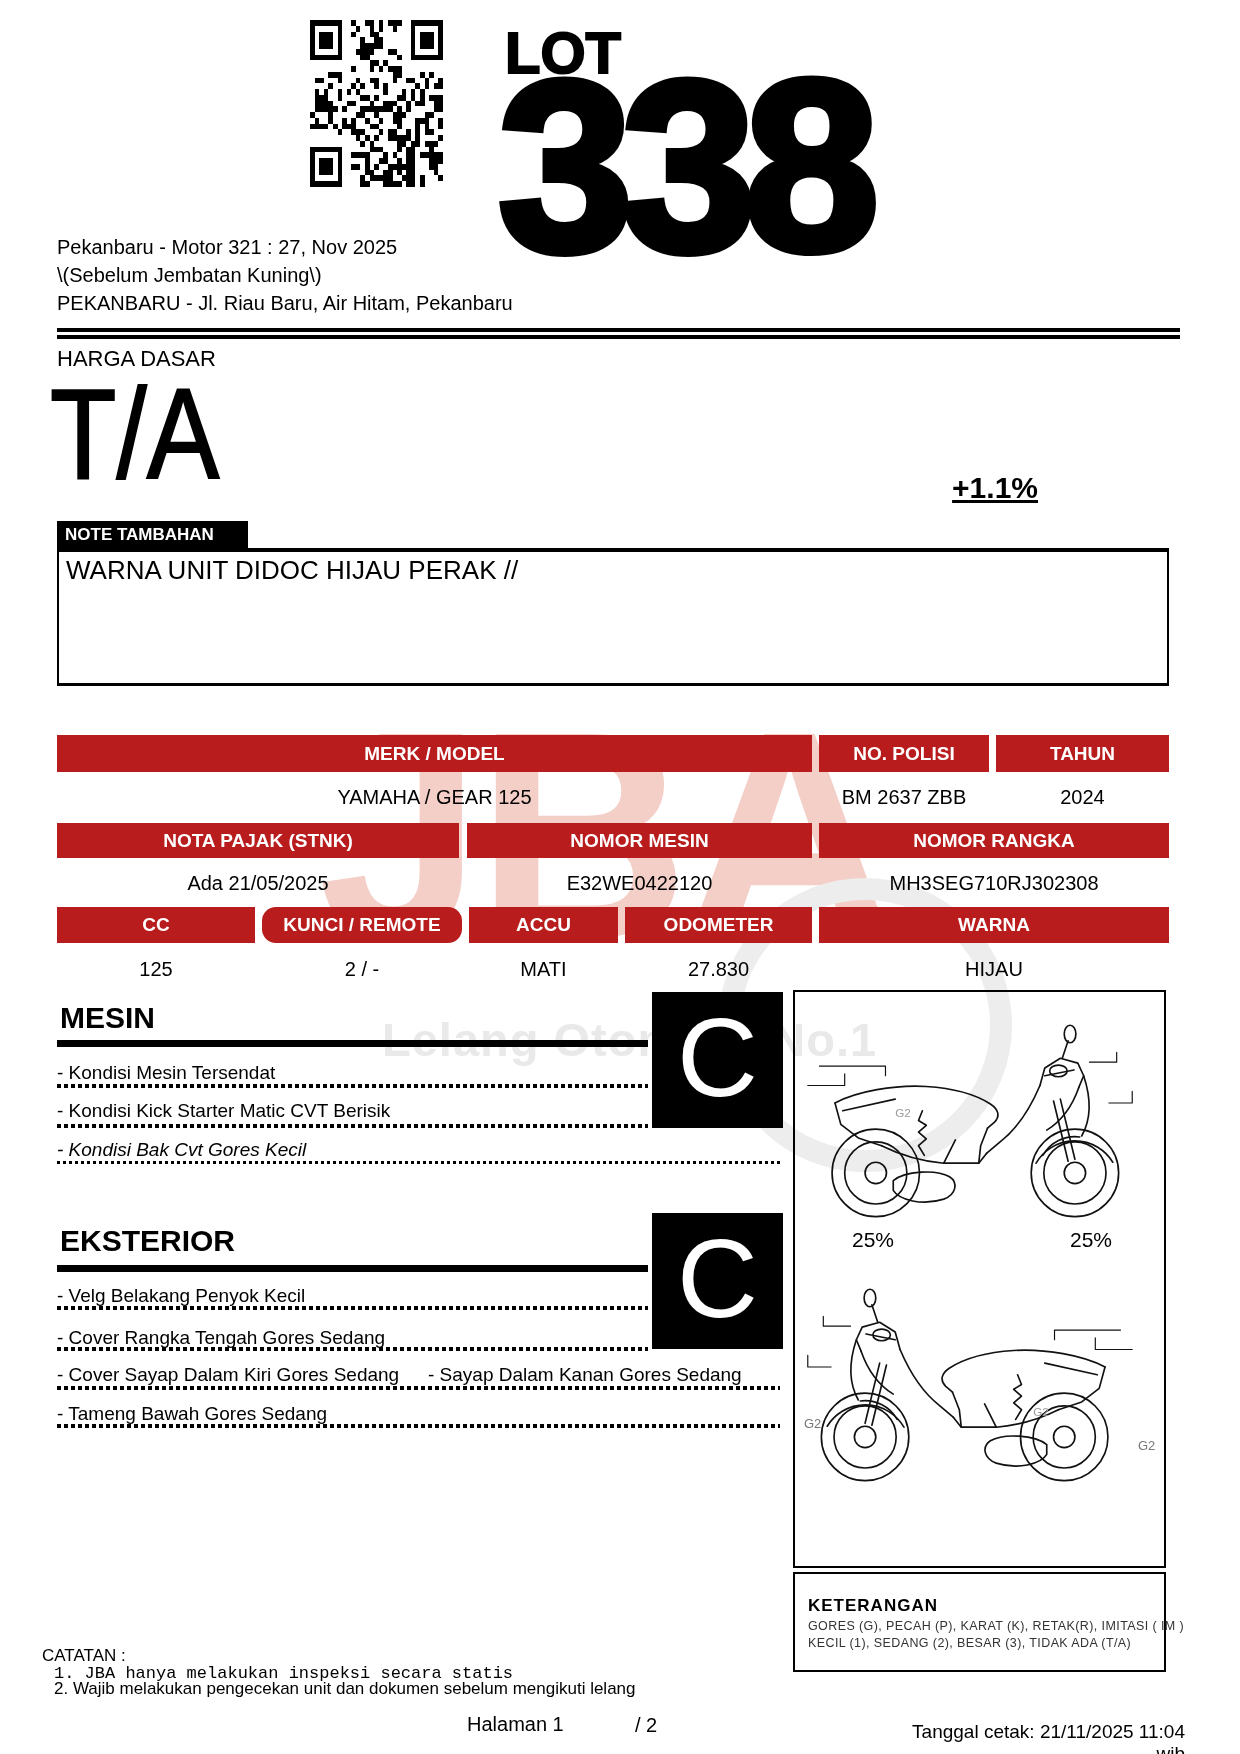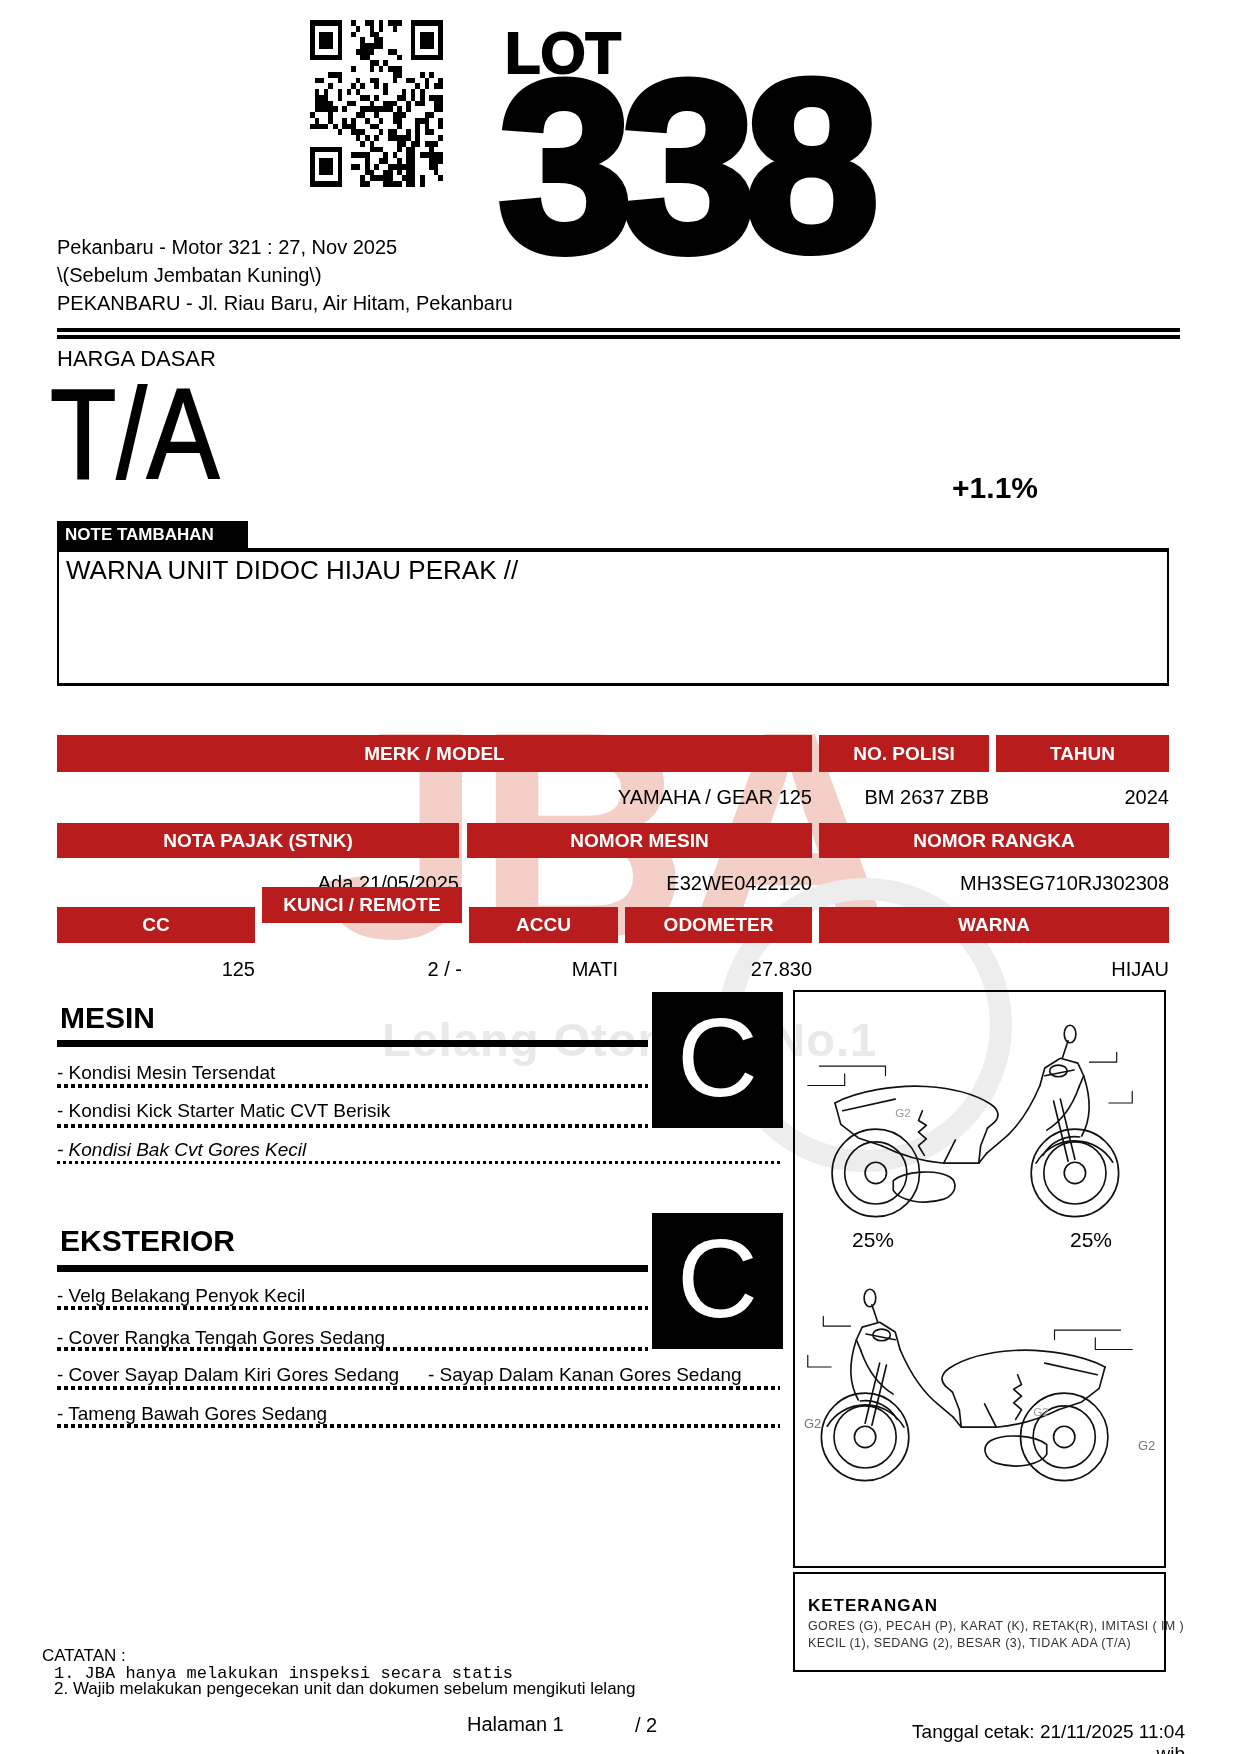--- a/index.html
+++ b/index.html
@@ -17,30 +17,30 @@
   .lot-label{position:absolute;left:505px;top:24px;font-size:58px;font-weight:bold;line-height:1;
              -webkit-text-stroke:2px #000;}
   .lot-number{position:absolute;left:498px;top:44px;font-size:243px;font-weight:bold;line-height:1;
               letter-spacing:-12px;-webkit-text-stroke:8px #000;}
   .hdr-lines{position:absolute;left:57px;top:233px;font-size:20px;line-height:28px;}
   .dbl-rule{position:absolute;left:57px;top:328px;width:1123px;height:3px;
             border-top:4px solid #000;border-bottom:4px solid #000;}
   .harga-label{position:absolute;left:57px;top:346px;font-size:22px;}
   .harga-value{position:absolute;left:50px;top:370px;font-size:128px;line-height:1;
                -webkit-text-stroke:2px #000;transform:scaleX(.85);transform-origin:left top;}
-  .pct{position:absolute;left:920px;top:471px;width:118px;font-size:30px;font-weight:bold;text-align:right;}
+  .pct{position:absolute;left:920px;top:471px;width:118px;font-size:30px;font-weight:bold;text-align:right;text-decoration:underline;}
   
   .note-label{position:absolute;left:57px;top:521px;width:191px;height:27px;background:#000;color:#fff;
               font-size:17px;font-weight:bold;line-height:27px;padding-left:8px;box-sizing:border-box;z-index:1;}
   .note-box{position:absolute;left:57px;top:548px;width:1112px;height:138px;box-sizing:border-box;
             border-top:4px solid #000;border-left:2px solid #000;border-right:2px solid #000;
             border-bottom:3px solid #000;font-size:26px;padding:3px 7px;z-index:1;}
   
   .th{position:absolute;background:#b91c1c;color:#fff;font-weight:bold;font-size:19px;text-align:center;z-index:1;}
-  .td{position:absolute;font-size:20px;text-align:right;z-index:1;}
+  .td{position:absolute;font-size:20px;text-align:center;z-index:1;}
   
   .sec-title{position:absolute;font-size:30px;font-weight:bold;z-index:1;}
   .sec-rule{position:absolute;left:57px;width:591px;height:7px;background:#000;z-index:1;}
   .item{position:absolute;font-size:19px;z-index:1;}
   .sep{position:absolute;left:57px;height:4px;z-index:1;
        background-image:linear-gradient(to right,#000 64%,transparent 36%);
        background-size:7px 4px;background-repeat:repeat-x;}
   .sep-fine{position:absolute;left:57px;height:3px;z-index:1;
        background-image:linear-gradient(to right,#000 52%,transparent 48%);
        background-size:6px 3px;background-repeat:repeat-x;}
@@ -368,21 +368,21 @@
   <div class="td" style="left:996px;top:786px;width:173px;">2024</div>
 
   <div class="th" style="left:57px;top:823px;width:402px;height:35px;line-height:35px;">NOTA PAJAK (STNK)</div>
   <div class="th" style="left:467px;top:823px;width:345px;height:35px;line-height:35px;">NOMOR MESIN</div>
   <div class="th" style="left:819px;top:823px;width:350px;height:35px;line-height:35px;">NOMOR RANGKA</div>
   <div class="td" style="left:57px;top:872px;width:402px;">Ada 21/05/2025</div>
   <div class="td" style="left:467px;top:872px;width:345px;">E32WE0422120</div>
   <div class="td" style="left:819px;top:872px;width:350px;">MH3SEG710RJ302308</div>
 
   <div class="th" style="left:57px;top:907px;width:198px;height:36px;line-height:36px;">CC</div>
-  <div class="th" style="left:262px;top:887px;width:200px;height:36px;line-height:36px;">KUNCI / REMOTE</div>
+  <div class="th" style="left:262px;top:907px;width:200px;height:36px;line-height:36px;border-radius:14px;">KUNCI / REMOTE</div>
   <div class="th" style="left:469px;top:907px;width:149px;height:36px;line-height:36px;">ACCU</div>
   <div class="th" style="left:625px;top:907px;width:187px;height:36px;line-height:36px;">ODOMETER</div>
   <div class="th" style="left:819px;top:907px;width:350px;height:36px;line-height:36px;">WARNA</div>
   <div class="td" style="left:57px;top:958px;width:198px;">125</div>
   <div class="td" style="left:262px;top:958px;width:200px;">2 / -</div>
   <div class="td" style="left:469px;top:958px;width:149px;">MATI</div>
   <div class="td" style="left:625px;top:958px;width:187px;">27.830</div>
   <div class="td" style="left:819px;top:958px;width:350px;">HIJAU</div>
 
   <div class="sec-title" style="left:60px;top:1001px;">MESIN</div>

